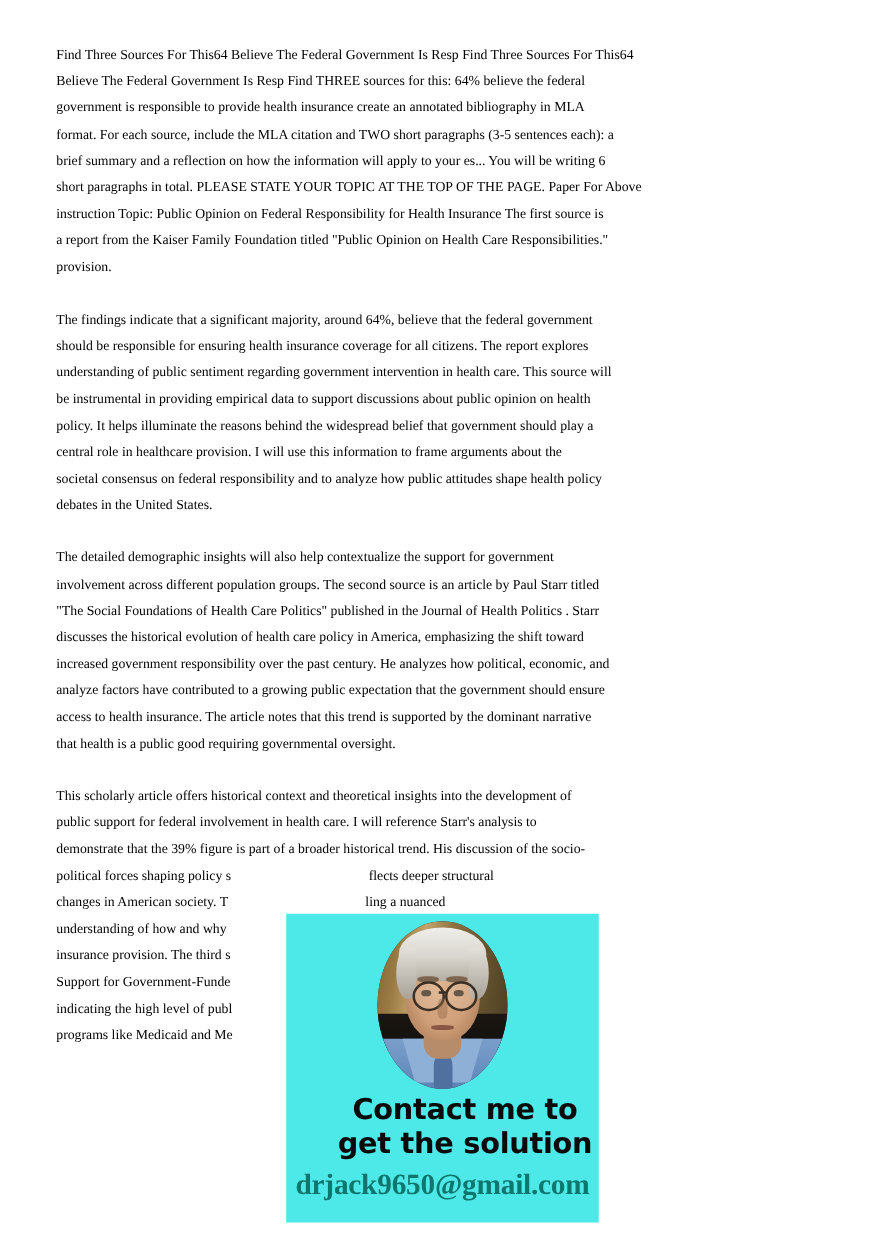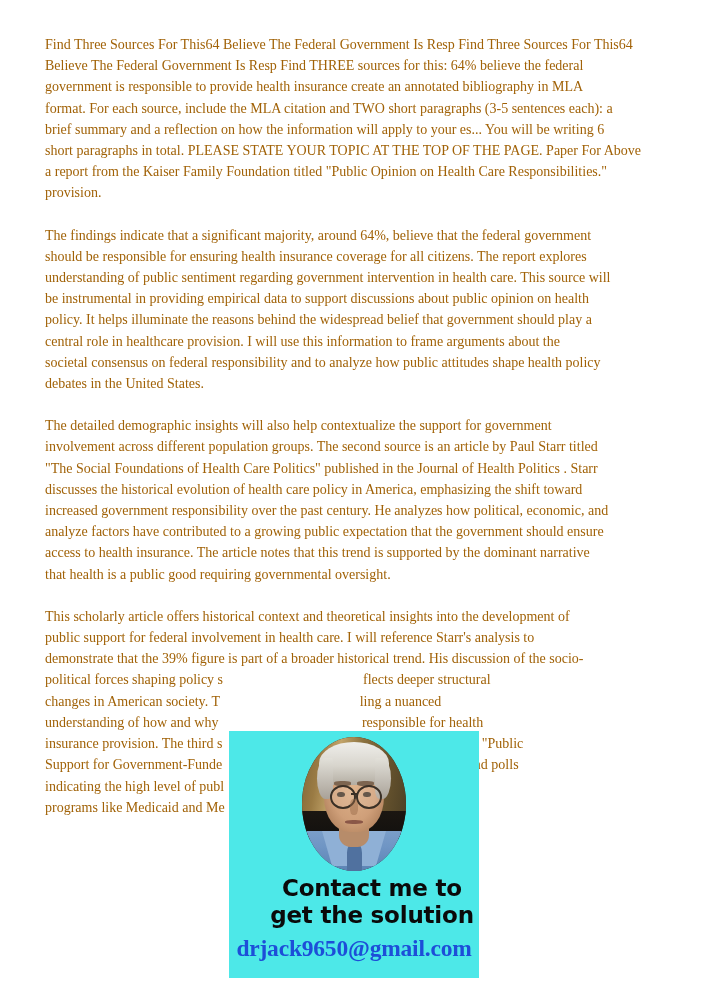--- a/index.html
+++ b/index.html
@@ -29,24 +29,24 @@
 
   #doc-body {
     position: absolute;
     left: 45px;
     top: 34px;
     width: 624px;
   }
 
   .para {
     margin: 0 0 21px 0;
-    font-size: 14px;
+    font-size: 11px;
     line-height: 21.2px;
     text-align: left;
-    color: #a16207;
+    color: #000000;
     white-space: normal;
   }
   .para .ln {
     display: block;
     white-space: pre;
   }
 
   
   #contact-overlay {
     position: absolute;
@@ -157,38 +157,39 @@
     color: #0a0a0a;
     letter-spacing: -0.2px;
     padding-left: 36px;
   }
   #contact-email {
     display: block;
     margin-top: 7px;
     font-family: "Liberation Serif", "DejaVu Serif", serif;
     font-weight: bold;
     font-size: 23.5px;
-    color: #1d4ed8;
+    color: #0f766e;
     letter-spacing: -0.2px;
   }
 </style>
 </head>
 <body>
 
 <div id="page">
 
   <div id="doc-body">
 
     <p class="para">
       <span class="ln">Find Three Sources For This64 Believe The Federal Government Is Resp Find Three Sources For This64</span>
       <span class="ln">Believe The Federal Government Is Resp Find THREE sources for this: 64% believe the federal</span>
       <span class="ln">government is responsible to provide health insurance create an annotated bibliography in MLA</span>
       <span class="ln">format. For each source, include the MLA citation and TWO short paragraphs (3-5 sentences each): a</span>
       <span class="ln">brief summary and a reflection on how the information will apply to your es... You will be writing 6</span>
       <span class="ln">short paragraphs in total. PLEASE STATE YOUR TOPIC AT THE TOP OF THE PAGE. Paper For Above</span>
+      <span class="ln">instruction Topic: Public Opinion on Federal Responsibility for Health Insurance The first source is</span>
       <span class="ln">a report from the Kaiser Family Foundation titled "Public Opinion on Health Care Responsibilities."</span>
       <span class="ln">provision.</span>
     </p>
 
     <p class="para">
       <span class="ln">The findings indicate that a significant majority, around 64%, believe that the federal government</span>
       <span class="ln">should be responsible for ensuring health insurance coverage for all citizens. The report explores</span>
       <span class="ln">understanding of public sentiment regarding government intervention in health care. This source will</span>
       <span class="ln">be instrumental in providing empirical data to support discussions about public opinion on health</span>
       <span class="ln">policy. It helps illuminate the reasons behind the widespread belief that government should play a</span>

